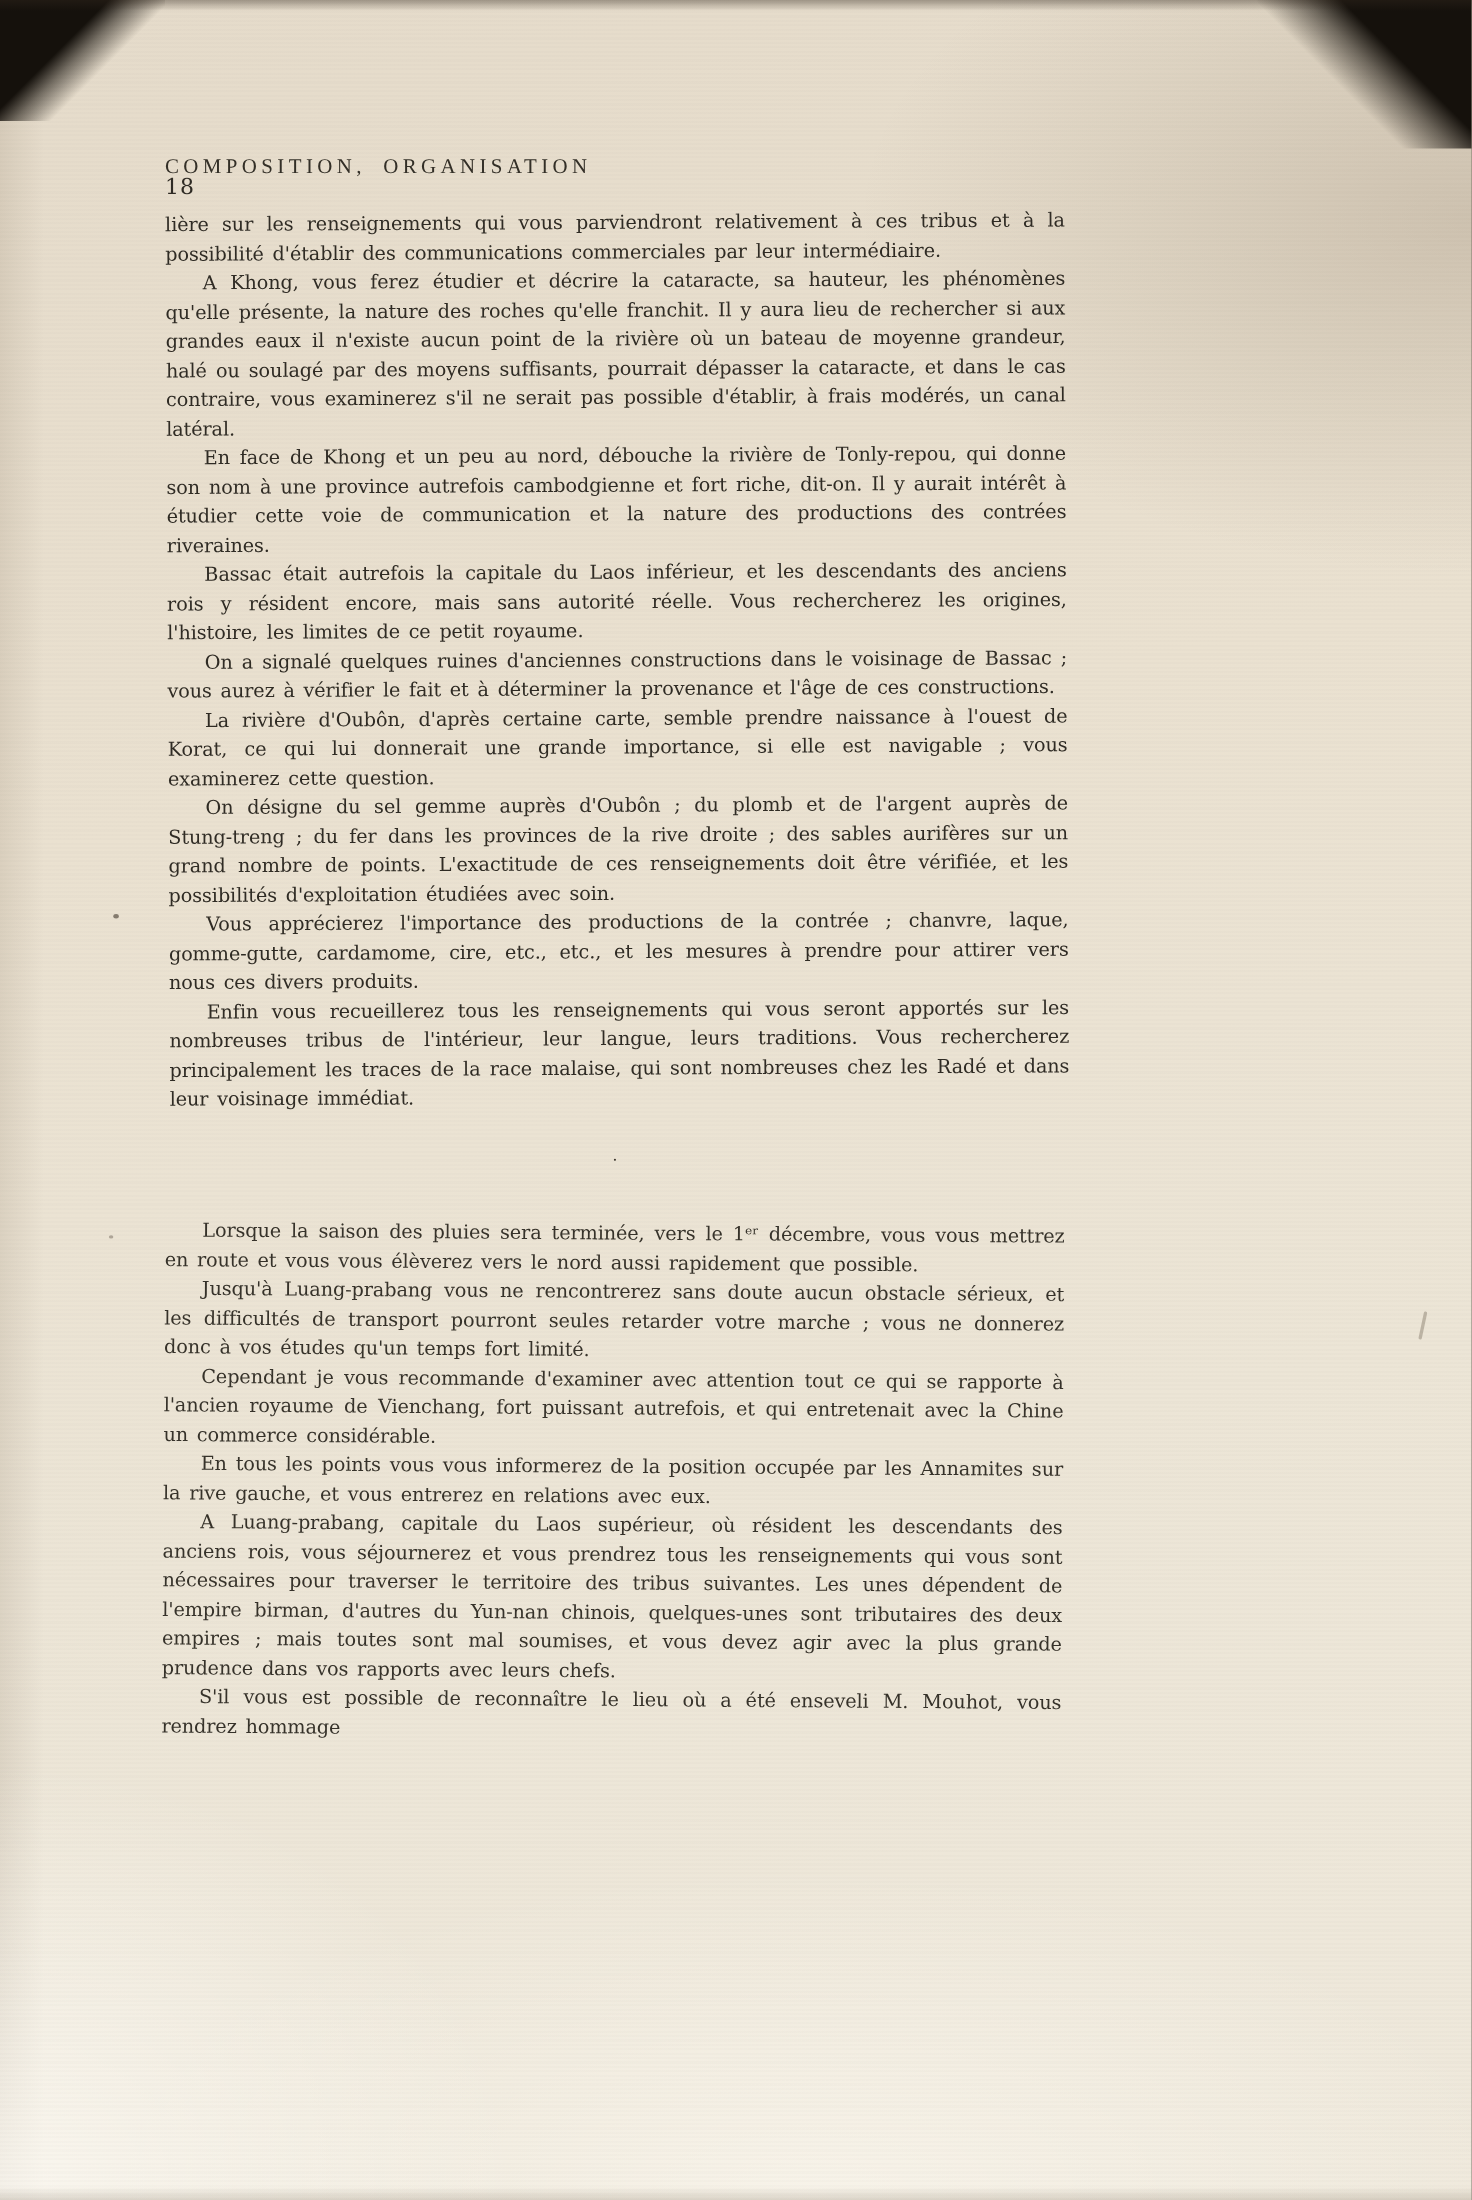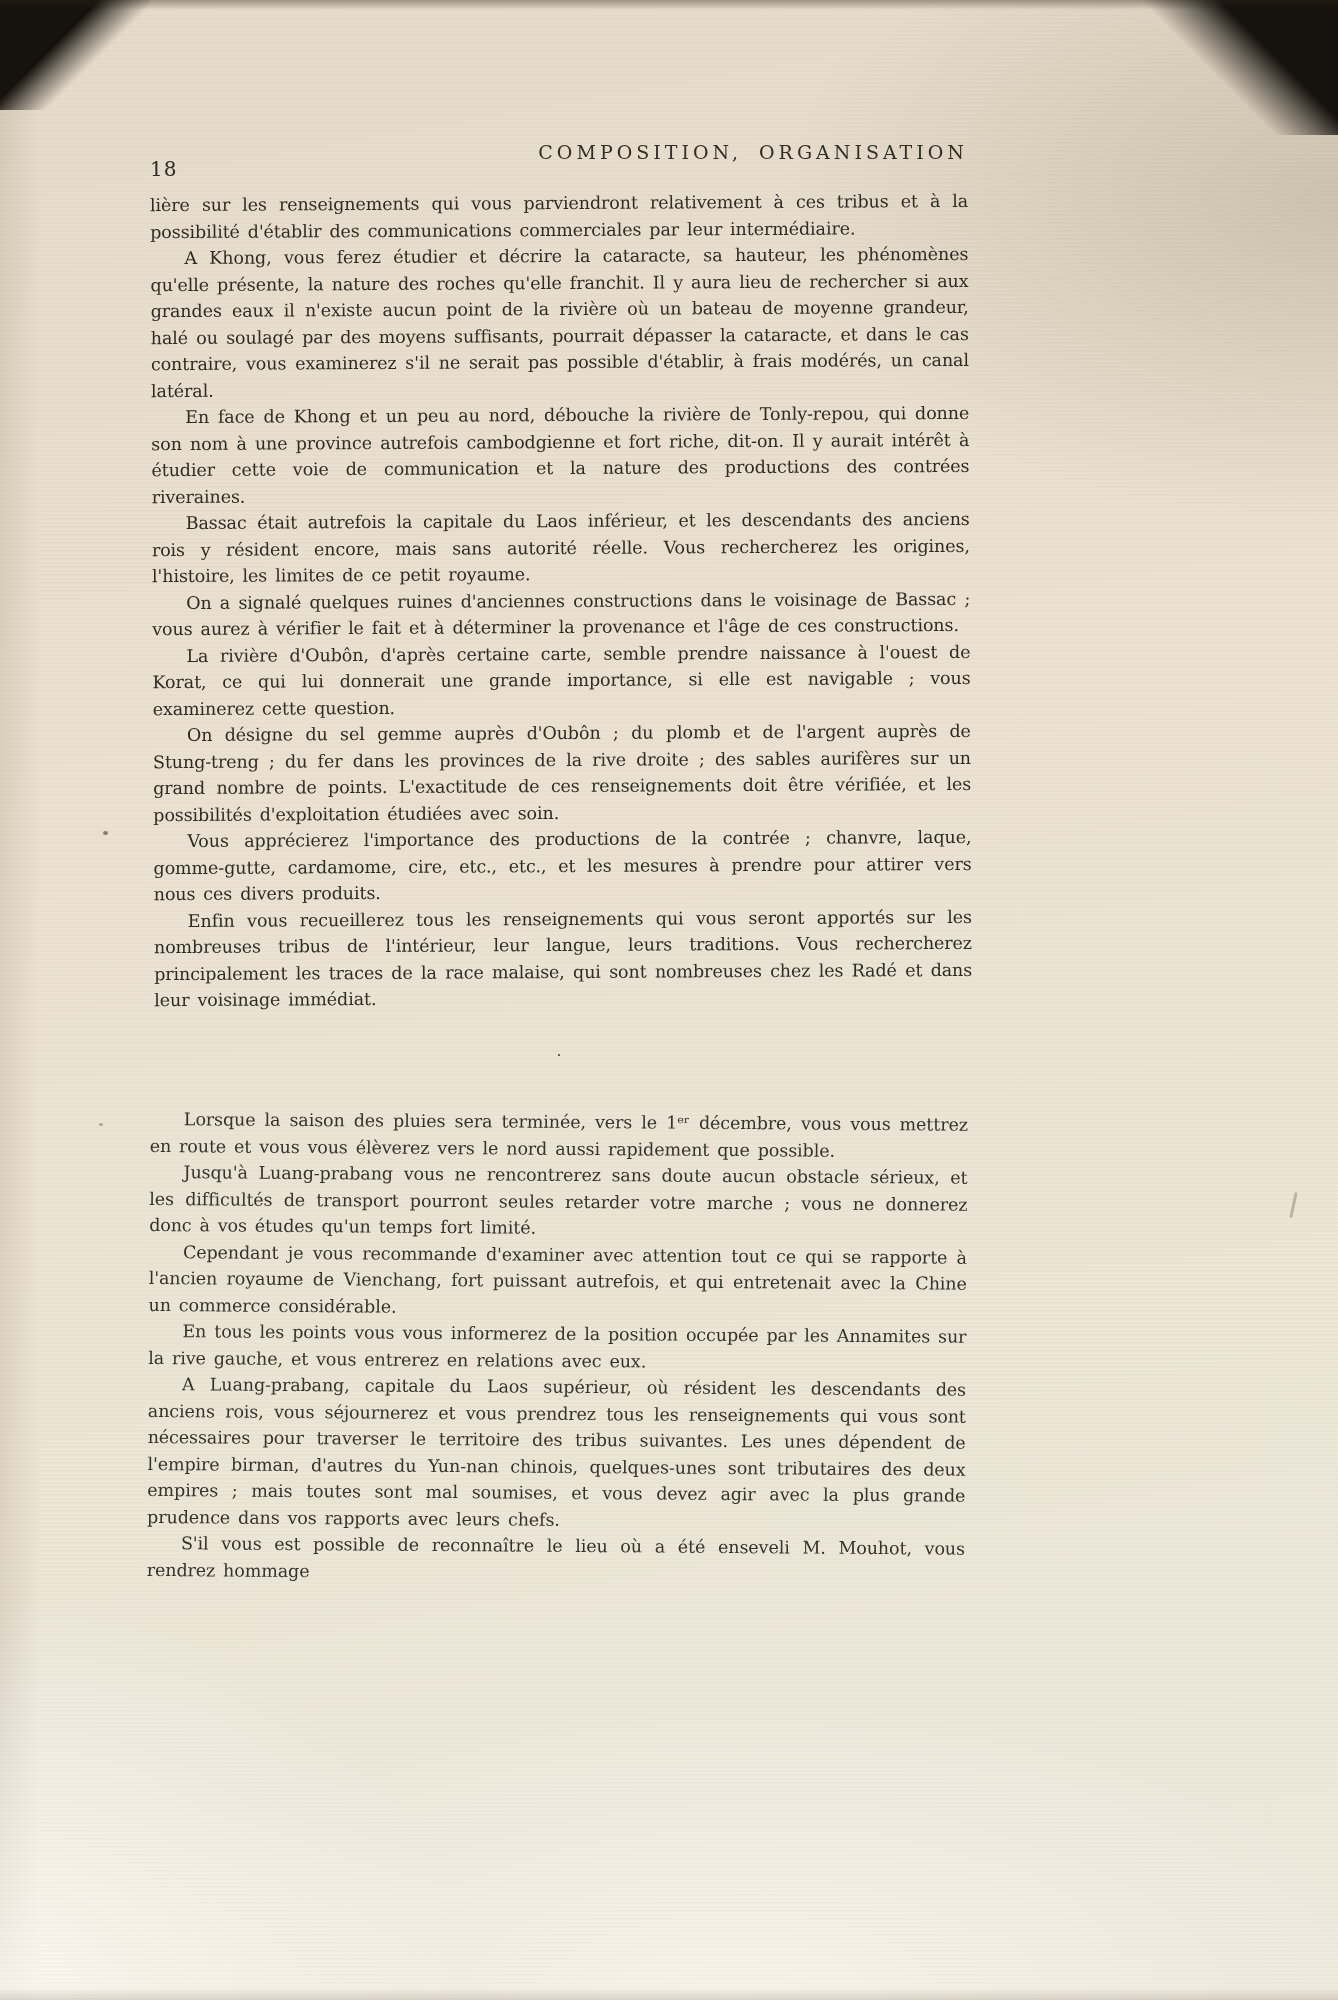--- a/index.html
+++ b/index.html
@@ -50,22 +50,22 @@
     width: 818px;
     color: #2f2b24;
     font-size: 17.5px;
     line-height: 26.5px;
     letter-spacing: -0.1px;
   }
 
   .page-header { position: relative; height: 30px; margin-bottom: 22px; }
   .page-number { position: absolute; left: 0; top: 2px; font-size: 20px; letter-spacing: 1px; margin-top: 16px; }
   .running-title {
-    font-size: 19px; font-weight: normal; text-align: right;
-    letter-spacing: 4px; word-spacing: 7px; color: #332f27; padding-top: 1px;
+    font-size: 19px; font-weight: normal; text-align: left;
+    letter-spacing: 4px; word-spacing: 7px; color: #332f27; padding-top: 1px; font-family: Liberation Serif, serif;
   }
 
   .text-block { text-align: justify; }
   .text-block.upper { transform: rotate(-0.3deg); transform-origin: 50% 0; }
   .text-block.lower { margin-top: 44px; transform: rotate(0.4deg); transform-origin: 0 0; color: #36322a; }
 
   .para { text-align: justify; text-indent: 34px; word-spacing: 2.5px; }
   .para.no-indent { text-indent: 0; }
 
   .break-mark { text-align: center; margin-top: 36px; font-size: 14px; line-height: 14px; color: #3a352c; }

